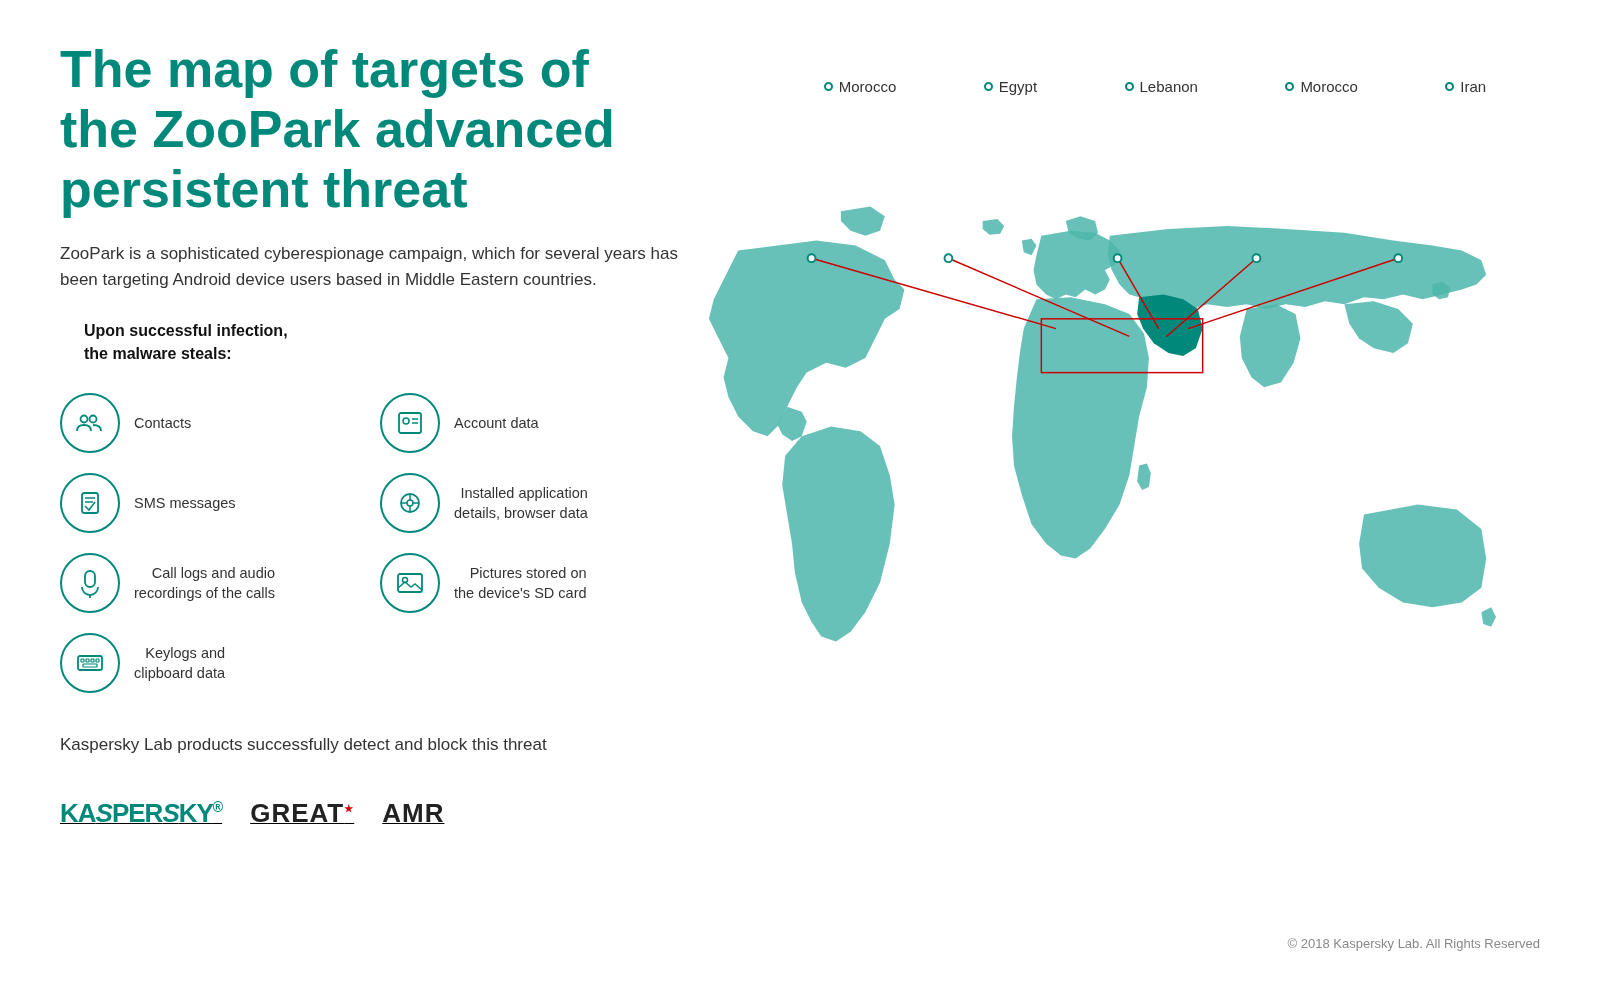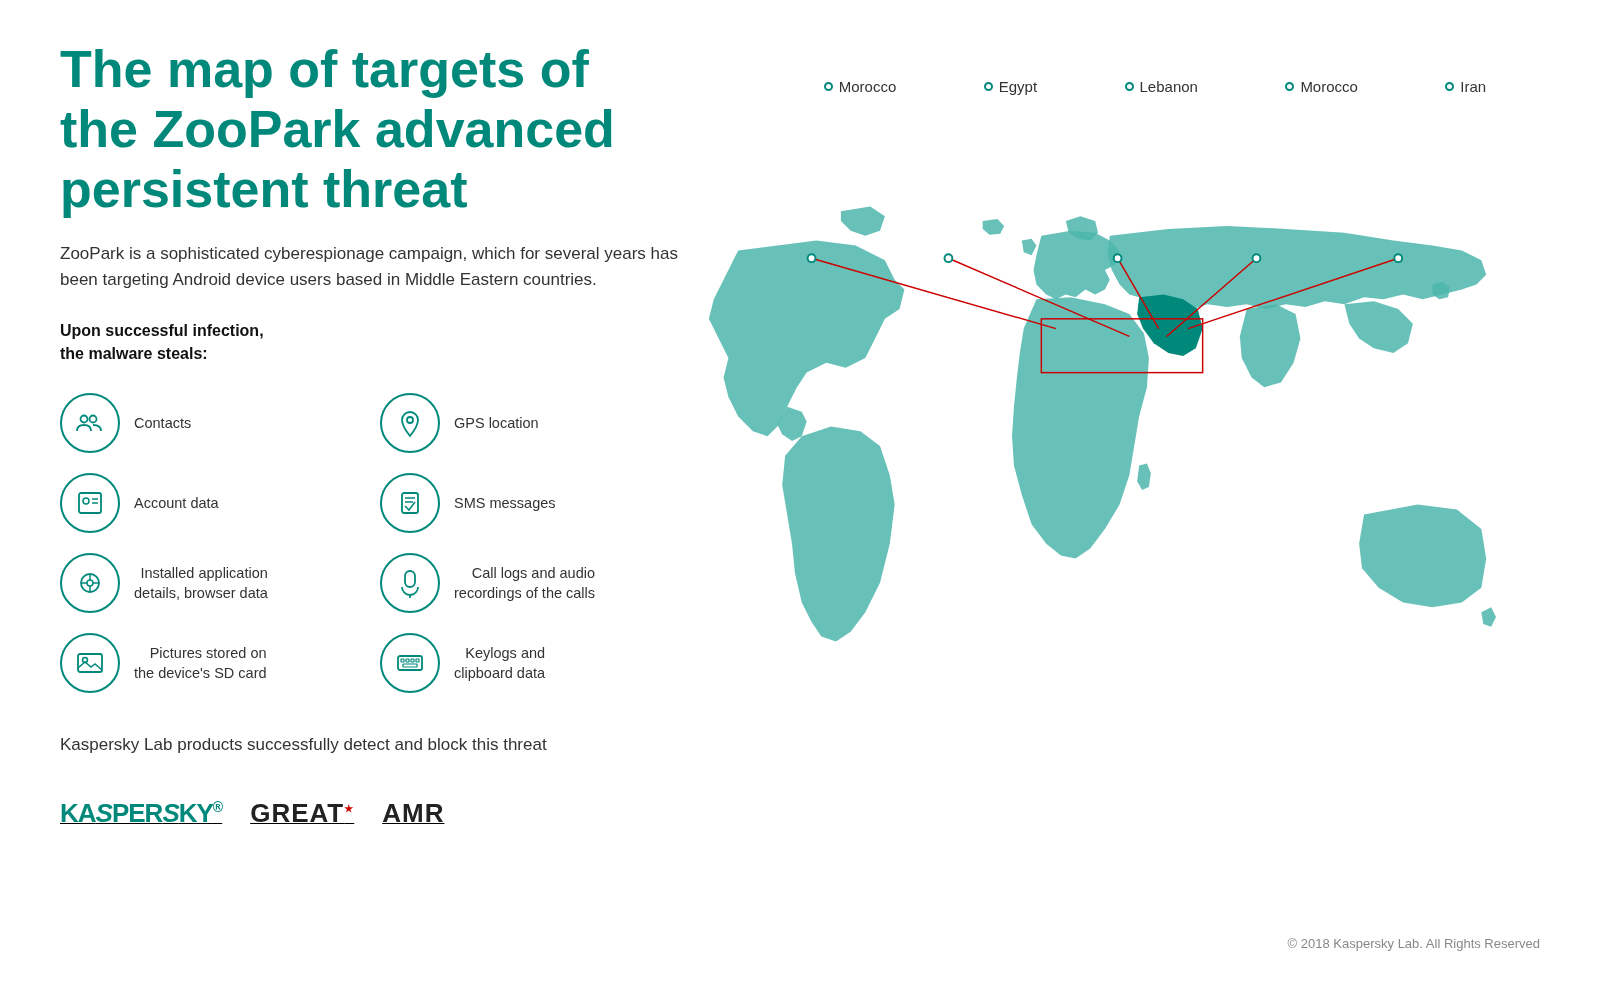--- a/index.html
+++ b/index.html
@@ -41,20 +41,21 @@
       line-height: 1.5;
       margin-bottom: 28px;
       max-width: 700px;
     }
     .infection-heading {
       font-size: 16px;
       font-weight: 700;
       color: #111;
       margin-bottom: 18px;
       line-height: 1.4;
+      margin-left: 24px;
     }
     .features-grid {
       display: grid;
       grid-template-columns: 1fr 1fr;
       gap: 0px 20px;
       margin-bottom: 24px;
       text-align: right;
     }
     .feature-item {
       display: flex;
@@ -177,29 +178,20 @@
           <svg class="icon-svg" viewBox="0 0 30 30" fill="none" xmlns="http://www.w3.org/2000/svg">
             <circle cx="9" cy="11" r="3.5" stroke="#00897b" stroke-width="1.8"></circle>
             <circle cx="18" cy="11" r="3.5" stroke="#00897b" stroke-width="1.8"></circle>
             <path d="M2 23c0-4 3-6 7-6s7 2 7 6" stroke="#00897b" stroke-width="1.8" fill="none"></path>
             <path d="M18 17c3 0 8 1 8 6" stroke="#00897b" stroke-width="1.8" fill="none"></path>
           </svg>
         </div>
         <span class="feature-label">Contacts</span>
       </div>
 
-      <div class="feature-item">
-        <div class="feature-icon">
-          <svg class="icon-svg" viewBox="0 0 30 30" fill="none" xmlns="http://www.w3.org/2000/svg">
-            <path d="M15 4C10.6 4 7 7.6 7 12c0 6 8 16 8 16s8-10 8-16c0-4.4-3.6-8-8-8z" stroke="#00897b" stroke-width="1.8"></path>
-            <circle cx="15" cy="12" r="3" stroke="#00897b" stroke-width="1.8"></circle>
-          </svg>
-        </div>
-        <span class="feature-label">GPS location</span>
-      </div>
 
       <div class="feature-item">
         <div class="feature-icon">
           <svg class="icon-svg" viewBox="0 0 30 30" fill="none" xmlns="http://www.w3.org/2000/svg">
             <rect x="4" y="5" width="22" height="20" rx="2" stroke="#00897b" stroke-width="1.8"></rect>
             <circle cx="11" cy="13" r="3" stroke="#00897b" stroke-width="1.5"></circle>
             <line x1="17" y1="11" x2="23" y2="11" stroke="#00897b" stroke-width="1.5"></line>
             <line x1="17" y1="15" x2="23" y2="15" stroke="#00897b" stroke-width="1.5"></line>
           </svg>
         </div>

